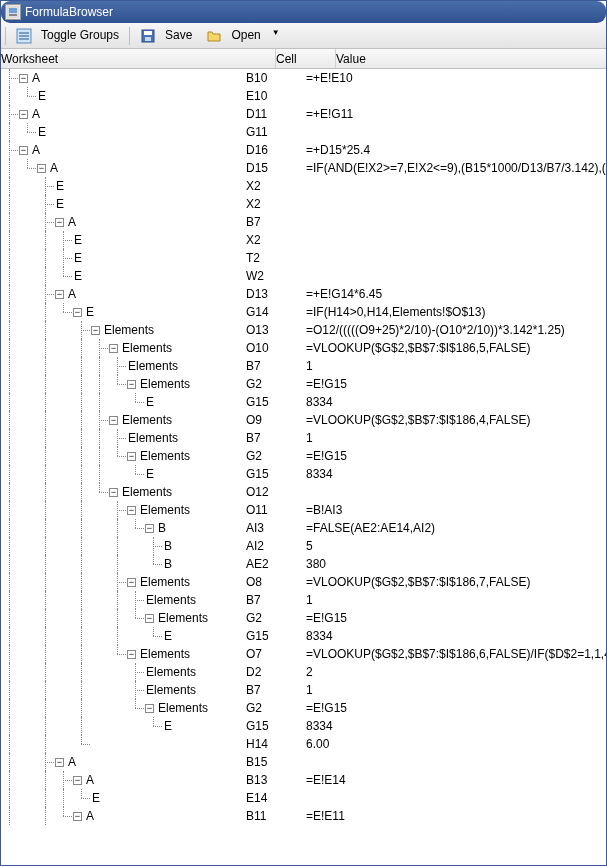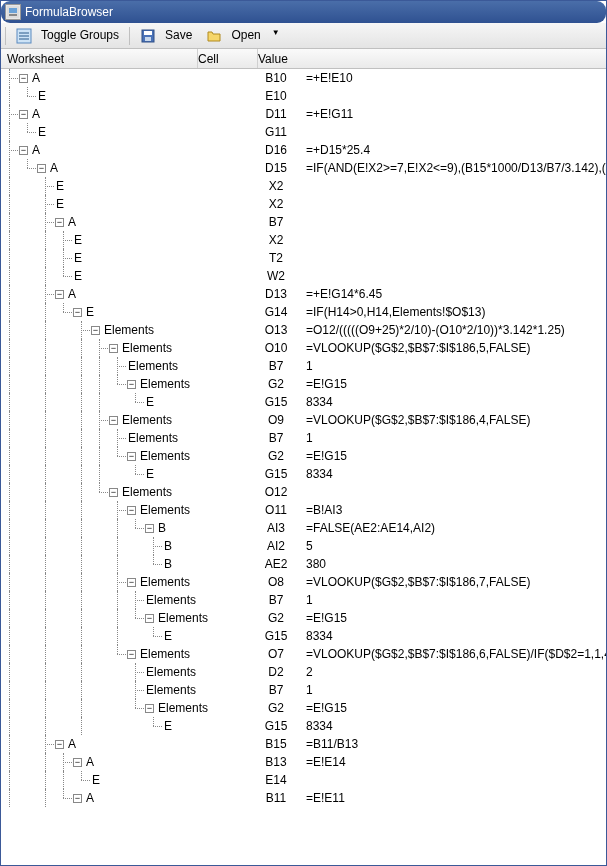--- a/index.html
+++ b/index.html
@@ -65,21 +65,21 @@
     margin-left: 2px;
   }
   .header-row {
     display: flex;
     background: linear-gradient(to bottom, #fafafa, #eaeaea);
     border-bottom: 1px solid #c0c0c0;
     height: 20px;
     align-items: center;
     font-size: 12px;
   }
-  .col-ws { width: 197px; padding-left: 6px; }
+  .col-ws { width: 275px; padding-left: 0; }
   .col-cell { width: 60px; }
   .col-val { flex: 1; }
   .header-row > div {
     border-right: 1px solid #d0d0d0;
     height: 100%;
     display: flex;
     align-items: center;
   }
   .header-row > div:last-child { border-right: none; }
   .tree {
@@ -94,21 +94,20 @@
   }
   .row > .ws {
     width: 245px;
     display: flex;
     align-items: center;
     height: 100%;
     overflow: hidden;
   }
   .row > .cell {
     width: 60px;
-    text-align: center;
   }
   .row > .val {
     flex: 1;
     overflow: hidden;
     text-overflow: clip;
   }
   .indent {
     display: inline-block;
     width: 18px;
     height: 18px;
@@ -710,26 +709,37 @@
         <span class="indent elbow"></span>
         <span class="label">E</span>
       </div>
       <div class="cell">G15</div>
       <div class="val">8334</div>
     </div>
     <div class="row">
       <div class="ws">
         <span class="indent vline"></span>
         <span class="indent"></span>
+        <span class="indent vline"></span>
+        <span class="indent"></span>
+        <span class="indent elbow"></span>
+        <span class="label"></span>
+      </div>
+      <div class="cell">H14</div>
+      <div class="val">6.00</div>
+    </div>
+    <div class="row">
+      <div class="ws">
+        <span class="indent vline"></span>
+        <span class="indent"></span>
         <span class="indent tee"></span>
         <span class="toggle minus"></span>
         <span class="label">A</span>
       </div>
       <div class="cell">B15</div>
-      <div class="val">=B11/B13</div>
     </div>
     <div class="row">
       <div class="ws">
         <span class="indent vline"></span>
         <span class="indent"></span>
         <span class="indent vline"></span>
         <span class="indent tee"></span>
         <span class="toggle minus"></span>
         <span class="label">A</span>
       </div>

